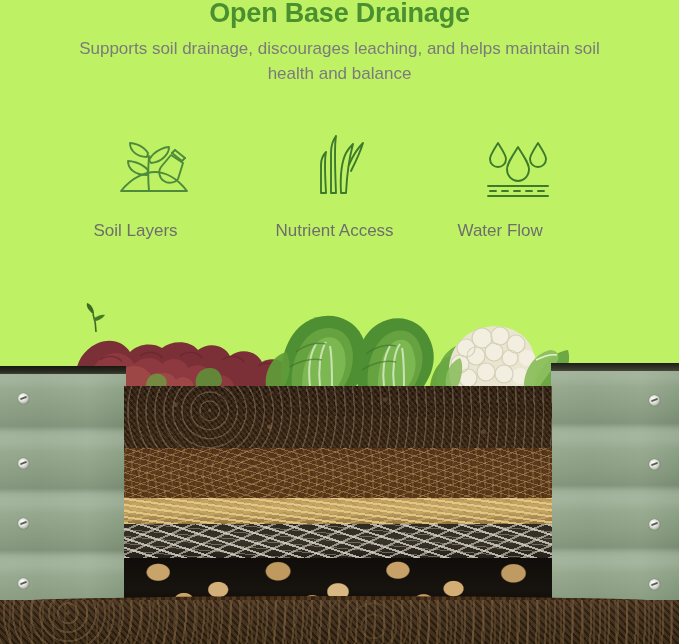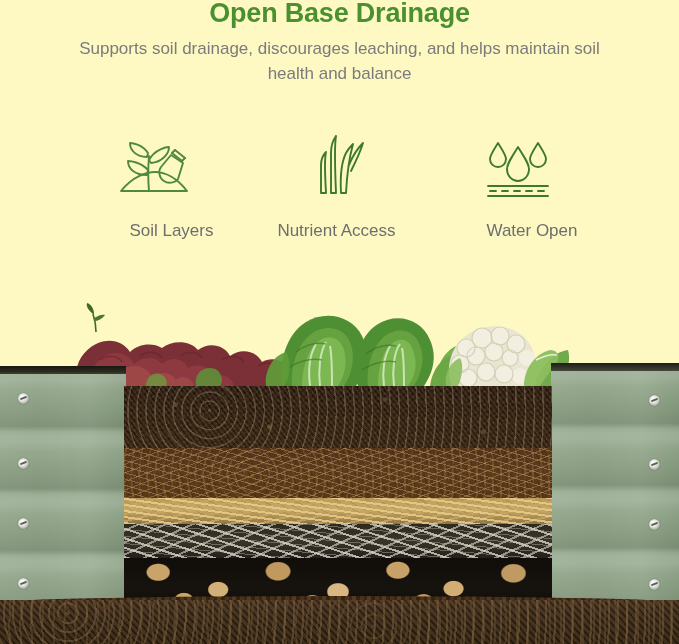--- a/index.html
+++ b/index.html
@@ -2,21 +2,21 @@
 <html><head>
 <meta charset="utf-8">
 <style>
   html,body{margin:0;padding:0;}
   body{
     width:679px;height:644px;
     background:#ffffff;
     font-family:"Liberation Sans", sans-serif;
     overflow:hidden;position:relative;
   }
-  #page{position:relative;width:679px;height:644px;overflow:hidden;background:#fef9c3;}
+  #page{position:relative;width:679px;height:644px;overflow:hidden;background:#bef264;}
 
   
   .header{position:absolute;left:0;top:0;width:679px;text-align:center;}
   .title{
     font-size:27px;font-weight:bold;color:#4a9030;
     letter-spacing:-0.2px;line-height:30px;
     margin:0;padding-top:-2px;
     position:absolute;left:0;top:-2px;width:679px;
   }
   .subtitle{
@@ -32,21 +32,21 @@
     display:flex;justify-content:center;align-items:flex-start;
   }
   .feature{
     width:182px;display:flex;flex-direction:column;align-items:center;
   }
   .feature:nth-child(1){margin-left:-8px;}
   .feature:nth-child(2){margin-left:0px;}
   .feature:nth-child(3){margin-left:0px;}
   .feature-icon{height:66px;display:flex;align-items:center;justify-content:center;}
   .feature-label{
-    margin-top:18px;text-align:right;
+    margin-top:18px;text-align:left;
     font-size:17px;color:#6e6e6e;line-height:26px;
     font-weight:400;width:120px;
   }
 
   
   .scene{position:absolute;left:0;top:286px;width:679px;height:358px;overflow:hidden;}
 
   
   .plants{position:absolute;left:0;top:0;width:679px;height:110px;}
 
@@ -218,21 +218,21 @@
 
           <path d="M38 10 C 31 21, 27 27, 27 32 C 27 39, 32 44, 38 44 C 44 44, 49 39, 49 32 C 49 27, 45 21, 38 10 Z"></path>
 
           <path d="M8 49 L 68 49"></path>
 
           <path d="M10 54 L 16 54 M22 54 L 28 54 M34 54 L 40 54 M46 54 L 52 54 M58 54 L 64 54"></path>
 
           <path d="M8 59 L 68 59"></path>
         </svg>
       </div>
-      <div class="feature-label">Water Open</div>
+      <div class="feature-label">Water Flow</div>
     </div>
 
   </div>
 
   <div class="scene">
 
     <div class="plants">
       <svg width="679" height="112" viewBox="0 0 679 112">
 
         <g>

